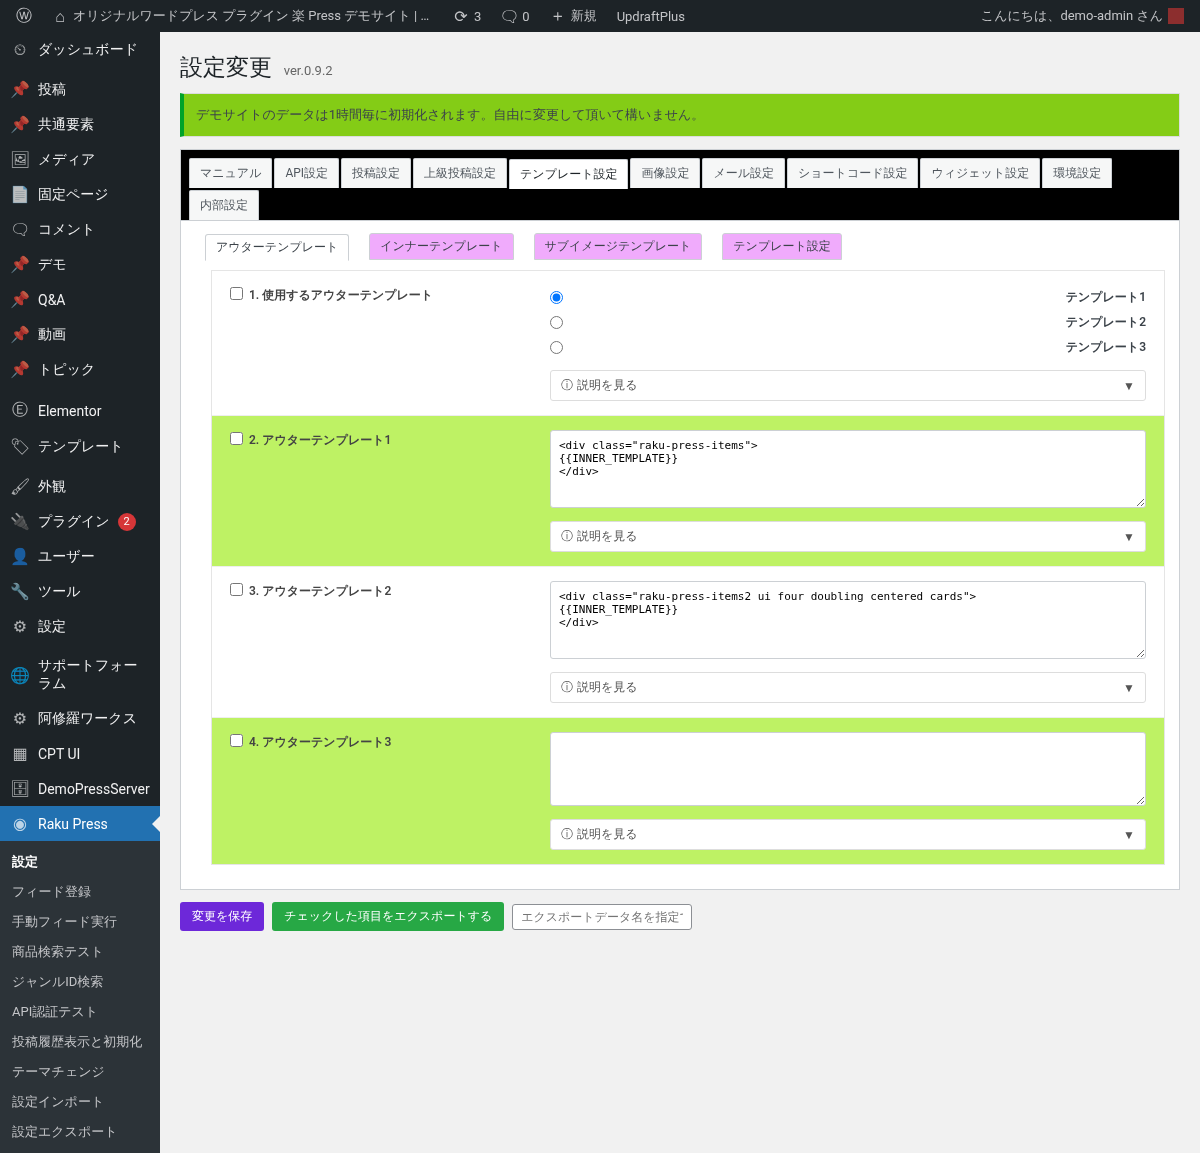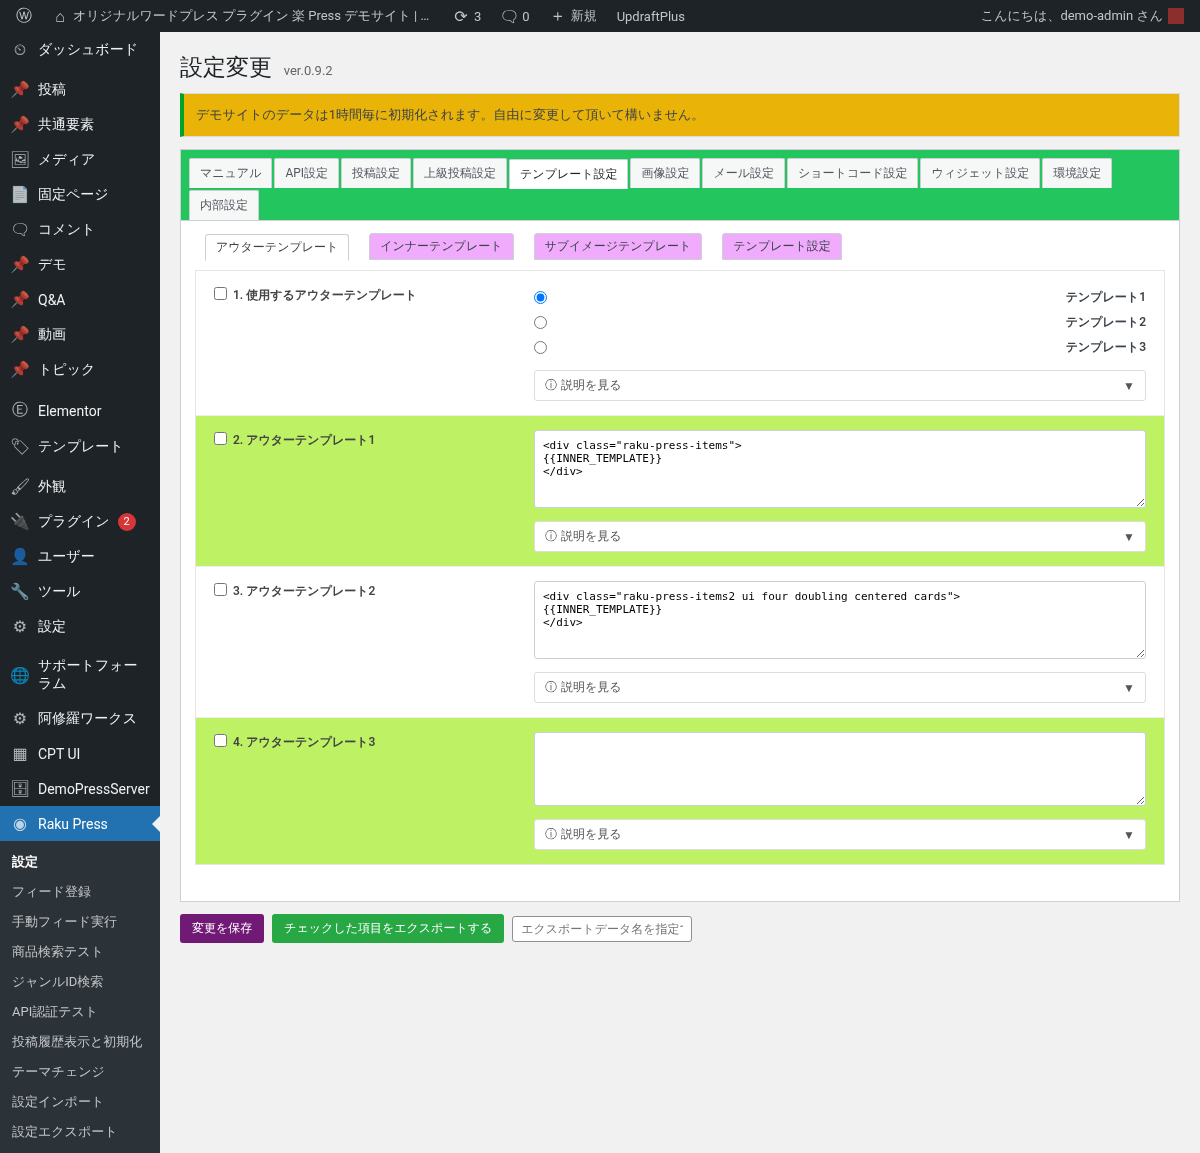--- a/index.html
+++ b/index.html
@@ -28,52 +28,52 @@
     .submenu-item { display: block; padding: 6px 12px; font-size: 13px; color: #c3c4c7; cursor: pointer; text-decoration: none; }
     .submenu-item.current { color: #fff; font-weight: 600; }
     .badge-count { display: inline-block; min-width: 18px; height: 18px; line-height: 18px; border-radius: 9px; background: #d63638; color: #fff; font-size: 11px; text-align: center; padding: 0 5px; }
     .menu-sep { height: 5px; }
     
     
     .page-title { font-size: 23px; font-weight: 400; margin: 10px 0 6px; color: #1d2327; }
     .page-title small { font-size: 13px; color: #666; margin-left: 6px; margin-top: 35px; }
     
     
-    .notice { border: 1px solid #dcdcde; border-left: 4px solid #00a32a; background: #eab308; padding: 12px; margin: 10px 0; font-size: 13px; }
+    .notice { border: 1px solid #dcdcde; border-left: 4px solid #00a32a; background: #84cc16; padding: 12px; margin: 10px 0; font-size: 13px; }
     
     
     .panel { background: #fff; border: 1px solid #ccd0d4; padding: 0; margin-top: 12px; }
     
     
-    .nav-tabs { display: flex; gap: 2px; border-bottom: 1px solid #ccd0d4; padding: 8px 8px 0 8px; background:#22c55e; flex-wrap: wrap; }
+    .nav-tabs { display: flex; gap: 2px; border-bottom: 1px solid #ccd0d4; padding: 8px 8px 0 8px; background:#000000; flex-wrap: wrap; }
     .nav-tab { padding: 6px 10px; border: 1px solid #ccd0d4; border-bottom: none; background: #f6f7f7; color: #50575e; font-size: 12px; cursor: pointer; border-radius: 2px 2px 0 0; }
     .nav-tab.active { background: #fff; color: #1d2327; position:relative; top:1px; }
     
     .subtabs { display: flex; gap: 20px; padding: 12px 27px 0 24px; }
     .subtab { padding: 4px 10px; border: 1px solid #ccd0d4; background: #f0abfc; font-size: 12px; cursor: pointer; border-radius: 3px 3px 0 0; }
     .subtab.active { background: #fff; border-bottom-color: #fff; position:relative; top:1px; }
     
     
-    .settings-body { padding: 10px 14px 36px 14px; }
+    .settings-body { padding: 10px 14px 24px 14px; margin-left: 16px; }
     .form-block { border: 1px solid #e5e5e5; margin: 0; }
     .row { display: flex; padding: 14px 18px; border-bottom: 1px solid #eee; }
     .row:last-child { border-bottom: none; }
     .row.alt { background: #bef264; }
     .row-label { width: 320px; flex-shrink: 0; display: flex; align-items: flex-start; gap: 6px; font-size: 12px; font-weight: 600; color: #444; padding-top:2px; }
     .row-field { flex: 1; }
     .radio-line { display: flex; align-items: center; gap: 6px; padding: 4px 0; font-size: 12px; font-weight: 600; justify-content: space-between; }
     .help-bar { display: flex; align-items: center; justify-content: space-between; border: 1px solid #ddd; background: #fff; padding: 6px 10px; margin-top: 10px; font-size: 12px; color: #555; cursor: pointer; border-radius: 3px; }
     .help-bar .q { display:inline-flex; align-items:center; gap:4px; }
     .textarea { width: 100%; height: 78px; border: 1px solid #ccd0d4; border-radius: 3px; font-family: Menlo, Consolas, monospace; font-size: 11px; padding: 8px; resize: both; }
     .textarea.tall { height: 74px; }
     
     
     .btn-row { display: flex; gap: 8px; margin-top: 12px; align-items:center; }
     .btn { padding: 6px 12px; font-size: 12px; border-radius: 3px; border: none; cursor: pointer; color: #fff; }
-    .btn-primary { background: #701a75; }
+    .btn-primary { background: #6d28d9; }
     .btn-success { background: #27a845; }
     .export-name { padding: 5px 8px; border: 1px solid #8c8f94; border-radius: 3px; font-size: 12px; width: 180px; }
   </style>
 </head>
 <body>
 
 <div class="adminbar">
   <div class="adminbar-left">
     <span class="adminbar-item">
         <span class="ab-icon">ⓦ</span>

